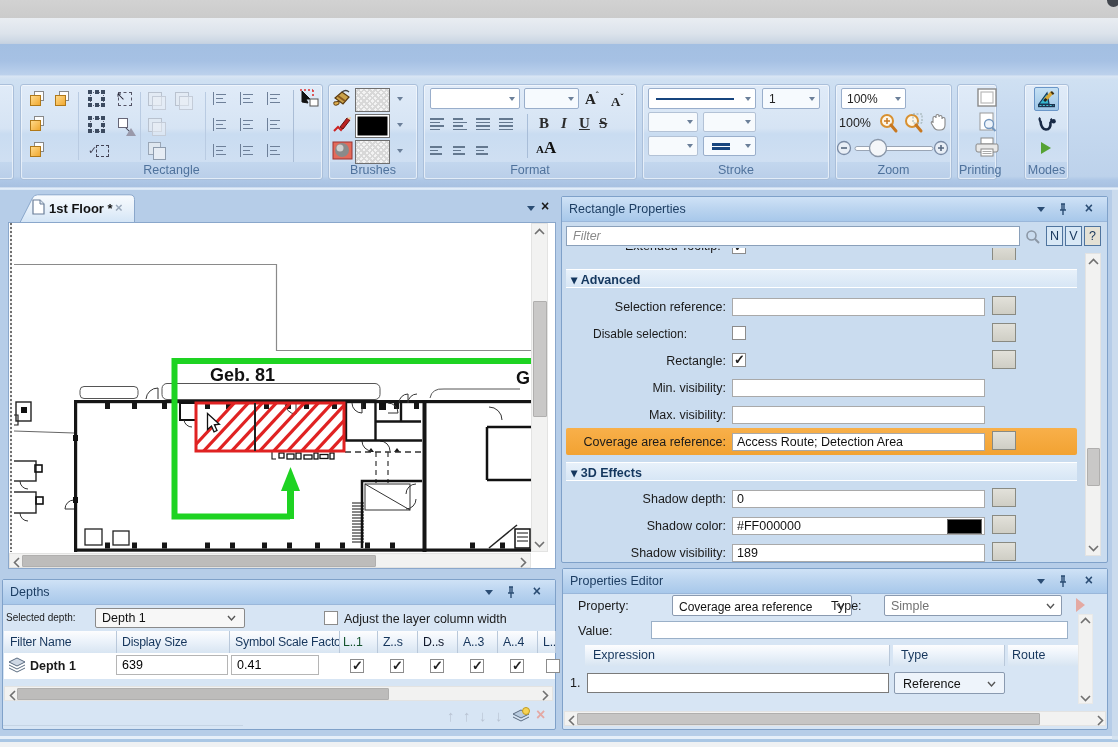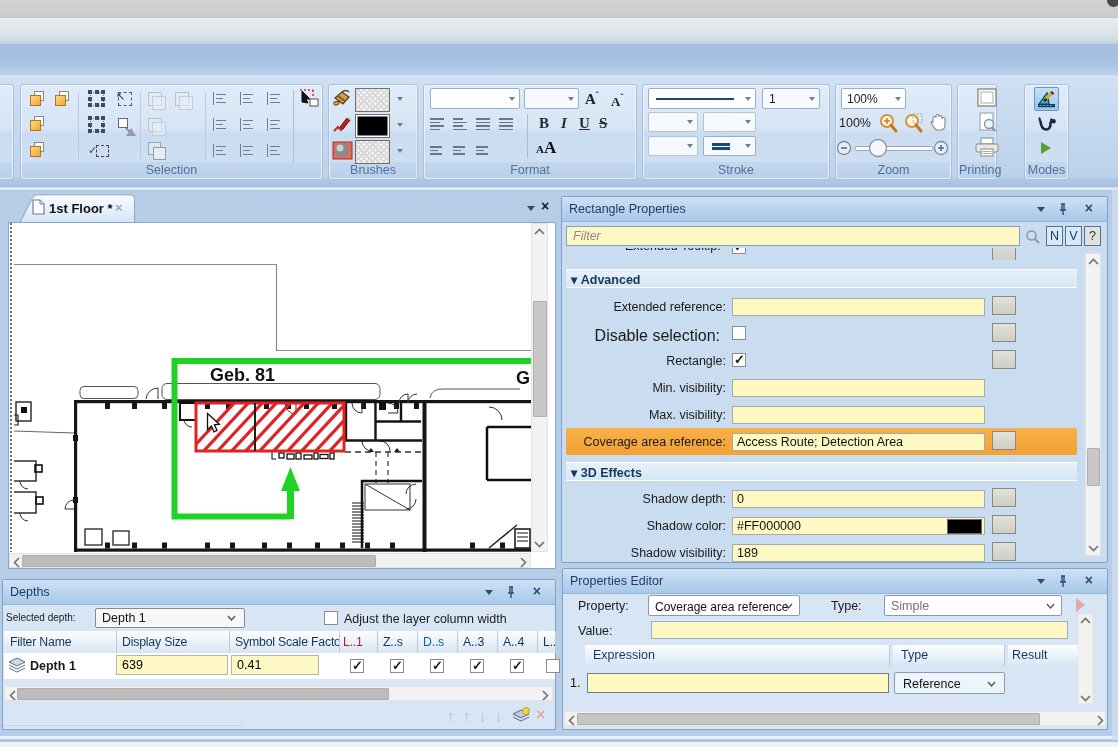--- a/index.html
+++ b/index.html
@@ -4,21 +4,21 @@
 html,body{width:1118px;height:747px;overflow:hidden}
 body{position:relative;font-family:"Liberation Sans",sans-serif;background:#b6cde8;font-size:12px}
 .abs{position:absolute}
 .grp{position:absolute;top:84px;height:96px;border:1px solid #aabfda;border-radius:3px;
  background:linear-gradient(180deg,#e0ebf8 0%,#d6e4f4 46%,#c9dcf1 52%,#cfdff2 80%,#c5d8ee 100%);
  box-shadow:inset 0 0 0 1px rgba(255,255,255,.5)}
 .grplabel{position:absolute;bottom:1px;left:1px;right:1px;text-align:center;color:#4f729c;font-size:12.5px;height:16px;line-height:16px;background:linear-gradient(180deg,#c3d7ee,#bacfe9);border-radius:0 0 3px 3px}
 .dd{display:inline-block;width:0;height:0;border-left:3.5px solid transparent;border-right:3.5px solid transparent;border-top:4px solid #6b7f99;vertical-align:middle}
 .combo{position:absolute;background:#fff;border:1px solid #99aecb;border-radius:2px}
 .combo .dd{position:absolute;right:4px;top:50%;margin-top:-2px}
-.ip{position:absolute;background:#fef9c3;border:1px solid #a9a9a9}
+.ip{position:absolute;background:#ffffff;border:1px solid #a9a9a9}
 .gbtn{position:absolute;width:24px;height:19px;background:linear-gradient(180deg,#e2e1da,#cfcec5);border:1px solid #898a82}
 .cb{position:absolute;width:14px;height:14px;background:#fff;border:1px solid #8c8c8c}
 .cb.ck:after{content:"\2713";position:absolute;left:1px;top:-2px;font-size:13px;font-weight:bold;color:#222}
 .ttlico{color:#2b4d74;font-weight:bold}
 .lbl{position:absolute;color:#1a1a1a;white-space:nowrap}
 .hdr{position:absolute;left:4px;right:28px;height:20px;background:linear-gradient(180deg,#e8f1fa,#d7e6f5);
  border-top:1px solid #fff;border-bottom:1px solid #fff;color:#14375e;font-weight:bold;font-size:12.5px}
 .sb-track{position:absolute;background:#f2f2f1;border:1px solid #e3e3e2}
 .sb-thumb{position:absolute;background:#c9c8c7;border:1px solid #b0afae;border-radius:1px}
 .chev{stroke:#707070;stroke-width:1.6;fill:none}
@@ -26,21 +26,21 @@
 <div class="abs" style="left:0;top:0;width:1118px;height:18px;background:linear-gradient(180deg,#d2d2d2,#cbcbcb)"></div>
 <div class="abs" style="left:1107px;top:-6px;width:13px;height:13px;border-radius:50%;background:#43474e"></div>
 <div class="abs" style="left:0;top:18px;width:1118px;height:172px;
 background:linear-gradient(180deg,
  #e9edf2 0%, #dce3eb 9%, #cfd9e5 12.8%, #c6d2e1 14.8%, #a3bfe2 15.4%, #a6c1e4 25%, #bcd1ec 33.1%,
  #d9e5f4 33.7%, #cfe0f2 36%, #c7daf0 56%, #bdd2eb 92%, #aec7e6 94.2%, #a8c1e1 98.2%, #e7f0fa 98.8%, #d8e7f6 100%)"></div>
 <div class="grp" style="left:-52px;width:66px">
     <div class="grplabel">Parts</div>
   </div>
 <div class="grp" style="left:20px;width:303px">
-    <div class="grplabel">Selection</div>
+    <div class="grplabel">Rectangle</div>
   </div>
 <div class="abs" style="left:34px;top:91px;width:10px;height:10px;border:1px solid #888;background:#fdfdfd"></div>
 <div class="abs" style="left:30px;top:95px;width:11px;height:11px;border:1px solid #b07818;background:linear-gradient(135deg,#ffd98a,#f0a830)"></div>
 <div class="abs" style="left:59px;top:91px;width:10px;height:10px;border:1px solid #888;background:#fdfdfd"></div>
 <div class="abs" style="left:55px;top:95px;width:11px;height:11px;border:1px solid #b07818;background:linear-gradient(135deg,#ffd98a,#f0a830)"></div>
 <div class="abs" style="left:34px;top:116px;width:10px;height:10px;border:1px solid #888;background:#fdfdfd"></div>
 <div class="abs" style="left:30px;top:120px;width:11px;height:11px;border:1px solid #b07818;background:linear-gradient(135deg,#ffd98a,#f0a830)"></div>
 <div class="abs" style="left:34px;top:142px;width:10px;height:10px;border:1px solid #888;background:#fdfdfd"></div>
 <div class="abs" style="left:30px;top:146px;width:11px;height:11px;border:1px solid #b07818;background:linear-gradient(135deg,#ffd98a,#f0a830)"></div>
 <div class="abs" style="left:90px;top:92px;width:14px;height:14px;border:1px dotted #667;"></div>
@@ -463,26 +463,26 @@
 <div class="abs" style="left:1065px;top:226px;width:17px;height:20px;background:#d8e8f6;border:1px solid #4f749e;text-align:center;line-height:19px;color:#16365c;font-size:12.5px">V</div>
 <div class="abs" style="left:1084px;top:226px;width:17px;height:20px;background:#e4e1d5;border:1px solid #4f749e;text-align:center;line-height:19px;color:#16365c;font-size:12.5px">?</div>
 <div class="abs" style="left:566px;top:248px;width:520px;height:12px;overflow:hidden">
     <span style="position:absolute;left:59px;top:-9px;color:#1a1a1a;font-size:12.5px">Extended Tooltip:</span>
     <span class="cb ck" style="left:166px;top:-8px"></span>
     <span class="gbtn" style="left:426px;top:-6px"></span>
   </div>
 <div class="hdr" style="left:566px;top:269px;width:511px;right:auto;height:19px">
     <span style="position:absolute;left:5px;top:2px;font-size:12.5px">▾&nbsp;Advanced</span>
   </div>
-<div class="lbl" style="left:566px;top:300px;width:160px;text-align:right;font-size:12.5px">Extended reference:</div>
+<div class="lbl" style="left:566px;top:300px;width:160px;text-align:right;font-size:12.5px">Selection reference:</div>
 <div class="ip" style="left:732px;top:298px;width:253px;height:18px">
     <span style="position:absolute;left:4px;top:1px;font-size:12.5px;color:#111"></span>
   </div>
 <span class="gbtn" style="left:992px;top:296px"></span>
-<div class="lbl" style="left:560px;top:327px;width:160px;text-align:right;font-size:16px">Disable selection:</div>
+<div class="lbl" style="left:560px;top:327px;width:160px;text-align:center;font-size:12px">Disable selection:</div>
 <span class="cb" style="left:732px;top:326px"></span>
 <span class="gbtn" style="left:992px;top:323px"></span>
 <div class="lbl" style="left:566px;top:354px;width:160px;text-align:right;font-size:12.5px">Rectangle:</div>
 <span class="cb ck" style="left:732px;top:353px"></span>
 <span class="gbtn" style="left:992px;top:350px"></span>
 <div class="lbl" style="left:566px;top:381px;width:160px;text-align:right;font-size:12.5px">Min. visibility:</div>
 <div class="ip" style="left:732px;top:379px;width:253px;height:18px">
     <span style="position:absolute;left:4px;top:1px;font-size:12.5px;color:#111"></span>
   </div>
 <div class="lbl" style="left:566px;top:408px;width:160px;text-align:right;font-size:12.5px">Max. visibility:</div>
@@ -541,23 +541,23 @@
     <svg style="position:absolute;right:8px;top:6px" width="9" height="7">
       <path d="M1 1 L4.5 5 L8 1" stroke="#555" stroke-width="1.4" fill="none"></path>
     </svg>
   </div>
 <span class="cb" style="left:324px;top:611px"></span>
 <div class="lbl" style="left:344px;top:612px;font-size:12.5px">Adjust the layer column width</div>
 <div class="abs" style="left:4px;top:631px;width:551px;height:22px;background:linear-gradient(180deg,#fdfdfe 0%,#eef4fb 40%,#d8e5f2 100%)"></div>
 <div class="abs" style="left:5px;top:631px;width:112px;height:22px;border-right:1px solid #b9c8da;color:#16365c;font-size:12.3px;line-height:22px;padding-left:5px;overflow:hidden;white-space:nowrap;letter-spacing:-0.2px">Filter Name</div>
 <div class="abs" style="left:117px;top:631px;width:113px;height:22px;border-right:1px solid #b9c8da;color:#16365c;font-size:12.3px;line-height:22px;padding-left:5px;overflow:hidden;white-space:nowrap;letter-spacing:-0.2px">Display Size</div>
 <div class="abs" style="left:230px;top:631px;width:110px;height:22px;border-right:1px solid #b9c8da;color:#16365c;font-size:12.3px;line-height:22px;padding-left:5px;overflow:hidden;white-space:nowrap;letter-spacing:-0.2px">Symbol Scale Factor</div>
-<div class="abs" style="left:338px;top:631px;width:40px;height:36px;border-right:1px solid #b9c8da;color:#b91c1c;font-size:12.3px;line-height:22px;padding-left:5px;overflow:hidden;white-space:nowrap;letter-spacing:-0.2px">L..1</div>
+<div class="abs" style="left:338px;top:631px;width:40px;height:36px;border-right:1px solid #b9c8da;color:#14532d;font-size:12.3px;line-height:22px;padding-left:5px;overflow:hidden;white-space:nowrap;letter-spacing:-0.2px">L..1</div>
 <div class="abs" style="left:378px;top:631px;width:40px;height:22px;border-right:1px solid #b9c8da;color:#16365c;font-size:12.3px;line-height:22px;padding-left:5px;overflow:hidden;white-space:nowrap;letter-spacing:-0.2px">Z..s</div>
-<div class="abs" style="left:418px;top:631px;width:40px;height:22px;border-right:1px solid #b9c8da;color:#0369a1;font-size:12.3px;line-height:22px;padding-left:5px;overflow:hidden;white-space:nowrap;letter-spacing:-0.2px">D..s</div>
+<div class="abs" style="left:418px;top:631px;width:40px;height:22px;border-right:1px solid #b9c8da;color:#0f172a;font-size:12.3px;line-height:22px;padding-left:5px;overflow:hidden;white-space:nowrap;letter-spacing:-0.2px">D..s</div>
 <div class="abs" style="left:458px;top:631px;width:40px;height:22px;border-right:1px solid #b9c8da;color:#16365c;font-size:12.3px;line-height:22px;padding-left:5px;overflow:hidden;white-space:nowrap;letter-spacing:-0.2px">A..3</div>
 <div class="abs" style="left:498px;top:631px;width:40px;height:22px;border-right:1px solid #b9c8da;color:#16365c;font-size:12.3px;line-height:22px;padding-left:5px;overflow:hidden;white-space:nowrap;letter-spacing:-0.2px">A..4</div>
 <div class="abs" style="left:538px;top:631px;width:18px;height:22px;border-right:1px solid #b9c8da;color:#16365c;font-size:12.3px;line-height:22px;padding-left:5px;overflow:hidden;white-space:nowrap;letter-spacing:-0.2px">L..</div>
 <div class="abs" style="left:4px;top:653px;width:551px;height:26px;background:#fff"></div>
 <svg class="abs" style="left:8px;top:657px" width="18" height="16">
 <path d="M9 1 L17 5 L9 9 L1 5 Z" fill="#cfd8e4" stroke="#5a6b80"></path>
 <path d="M1 8 L9 12 L17 8" fill="none" stroke="#5a6b80"></path>
 <path d="M1 11 L9 15 L17 11" fill="none" stroke="#5a6b80"></path>
   </svg>
 <div class="lbl" style="left:30px;top:659px;font-weight:bold;font-size:12.5px">Depth 1</div>
@@ -598,21 +598,21 @@
 <span style="position:absolute;left:7px;top:5px;color:#1d3e63;font-size:12.5px">Properties Editor</span>
 <span style="position:absolute;right:62px;top:10px;width:0;height:0;border-left:4.5px solid transparent;border-right:4.5px solid transparent;border-top:5px solid #2b4d74"></span>
 <svg style="position:absolute;right:38px;top:5px" width="12" height="14">
       <g stroke="#2b4d74" stroke-width="1.4" fill="none">
         <path d="M4 2 H8 M5 2 V8 M7 2 V8 M3 8 H9 M6 8 V13"></path>
       </g>
     </svg>
 <span style="position:absolute;right:14px;top:3px;color:#2b4d74;font-size:14px;font-weight:bold">×</span>
 </div>
 <div class="lbl" style="left:578px;top:599px;font-size:12.5px">Property:</div>
-<div class="combo" style="left:648px;top:595px;width:152px;height:21px;border-color:#8a9ab0">
+<div class="combo" style="left:672px;top:595px;width:180px;height:21px;border-color:#8a9ab0">
     <span style="position:absolute;left:6px;top:4px;font-size:12px;color:#111">Coverage area reference</span>
     <svg style="position:absolute;right:6px;top:7px" width="9" height="7">
       <path d="M1 1 L4.5 5 L8 1" stroke="#555" stroke-width="1.4" fill="none"></path>
     </svg>
   </div>
 <div class="lbl" style="left:831px;top:599px;font-size:12.5px">Type:</div>
 <div class="combo" style="left:884px;top:595px;width:178px;height:21px;border-color:#8a9ab0">
     <span style="position:absolute;left:6px;top:3px;font-size:12.5px;color:#737373">Simple</span>
     <svg style="position:absolute;right:6px;top:7px" width="9" height="7">
       <path d="M1 1 L4.5 5 L8 1" stroke="#555" stroke-width="1.4" fill="none"></path>
@@ -628,21 +628,21 @@
 <svg class="abs" style="left:1080px;top:694px" width="11" height="8">
     <path class="chev" d="M1 2 L5.5 6.5 L10 2"></path>
   </svg>
 <div class="abs" style="left:585px;top:645px;width:305px;height:21px;background:linear-gradient(180deg,#fdfdfe 0%,#eef4fb 40%,#d8e5f2 100%);border-right:1px solid #b9c8da">
     <span style="position:absolute;left:8px;top:3px;color:#16365c;font-size:12.5px">Expression</span>
   </div>
 <div class="abs" style="left:893px;top:645px;width:112px;height:21px;background:linear-gradient(180deg,#fdfdfe 0%,#eef4fb 40%,#d8e5f2 100%);border-right:1px solid #b9c8da">
     <span style="position:absolute;left:8px;top:3px;color:#16365c;font-size:12.5px">Type</span>
   </div>
 <div class="abs" style="left:1008px;top:645px;width:70px;height:21px;background:linear-gradient(180deg,#fdfdfe 0%,#eef4fb 40%,#d8e5f2 100%)">
-    <span style="position:absolute;left:4px;top:3px;color:#16365c;font-size:12.5px">Result</span>
+    <span style="position:absolute;left:4px;top:3px;color:#16365c;font-size:12.5px">Route</span>
   </div>
 <div class="lbl" style="left:570px;top:676px;font-size:12.5px">1.</div>
 <div class="ip" style="left:587px;top:673px;width:302px;height:20px;border-color:#7a7a7a"></div>
 <div class="combo" style="left:894px;top:672px;width:111px;height:22px;background:#eef4fb;border-color:#8a9ab0">
     <span style="position:absolute;left:8px;top:4px;font-size:12.5px;color:#111">Reference</span>
     <svg style="position:absolute;right:8px;top:8px" width="9" height="7">
       <path d="M1 1 L4.5 5 L8 1" stroke="#555" stroke-width="1.4" fill="none"></path>
     </svg>
   </div>
 <div class="sb-track" style="left:564px;top:711px;width:542px;height:15px"></div>

